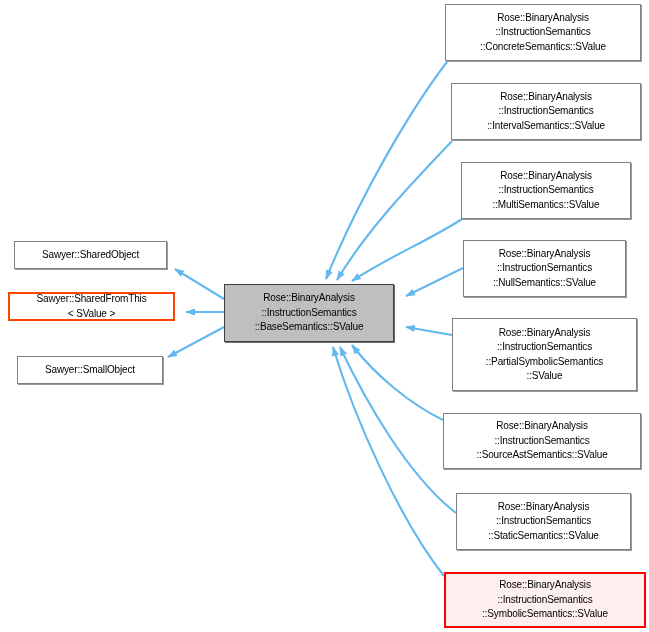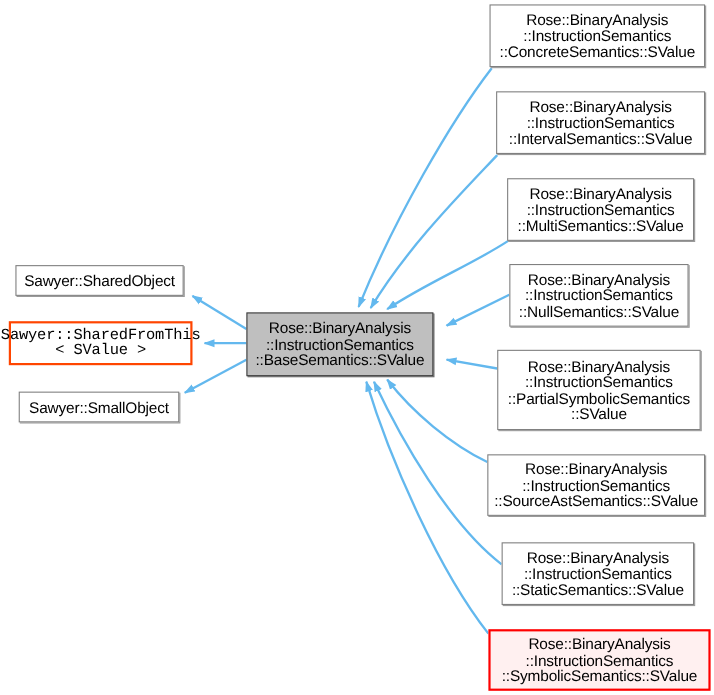--- a/index.html
+++ b/index.html
@@ -23,21 +23,21 @@
     height: 632px;
   }
   .node {
     position: absolute;
     box-sizing: border-box;
     display: flex;
     align-items: center;
     justify-content: center;
     text-align: center;
     line-height: 14.5px;
-    font-size: 14px;
+    font-size: 10px;
     color: #000000;
     background: #ffffff;
     border: 1px solid #808080;
     box-shadow: 1px 1px 0 0 #9a9a9a;
     white-space: pre-line;
     letter-spacing: -0.15px;
   }
   .node.current {
     background: #bfbfbf;
     border: 1px solid #404040;
@@ -93,21 +93,21 @@
   <div class="node current" style="left:224px; top:284px; width:170px; height:58px;">
     <span class="node-label">Rose::BinaryAnalysis
 ::InstructionSemantics
 ::BaseSemantics::SValue</span>
   </div>
 
   <div class="node" style="left:14px; top:241px; width:153px; height:28px;align-items:center;">
     <span class="node-label">Sawyer::SharedObject</span>
   </div>
 
-  <div class="node highlight-orange" style="left:8px; top:292px; width:167px; height:40px;font-family:Liberation Mono, monospace;">
+  <div class="node highlight-orange" style="left:8px; top:292px; width:167px; height:29px;">
     <span class="node-label">Sawyer::SharedFromThis
 &lt; SValue &gt;</span>
   </div>
 
   <div class="node" style="left:17px; top:356px; width:146px; height:28px;text-align:right;">
     <span class="node-label">Sawyer::SmallObject</span>
   </div>
 
   <div class="node" style="left:445px; top:4px; width:196px; height:57px;">
     <span class="node-label">Rose::BinaryAnalysis

